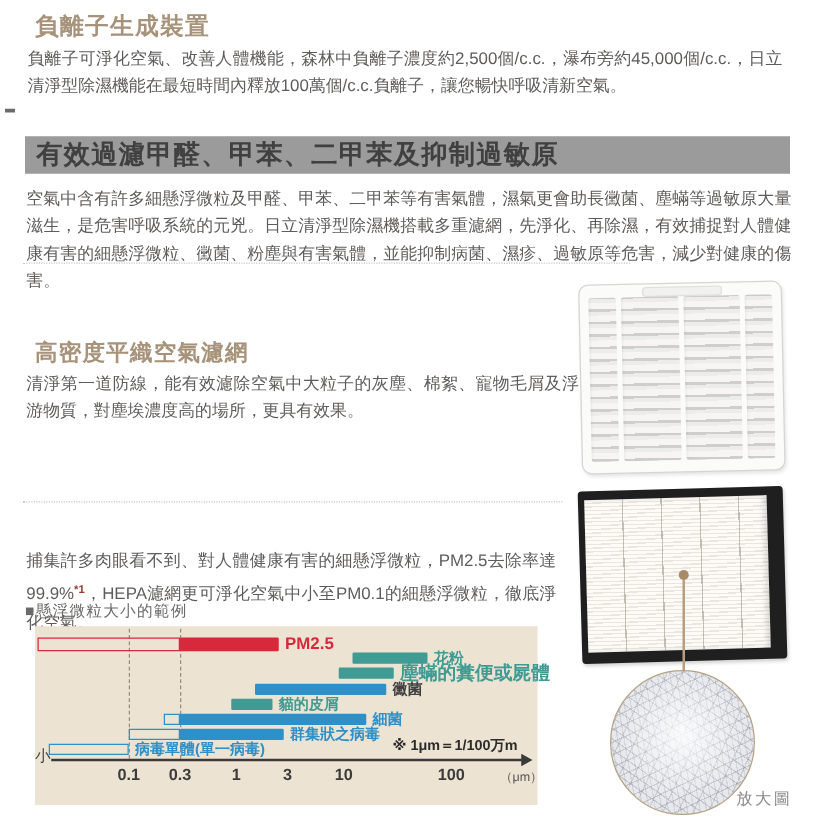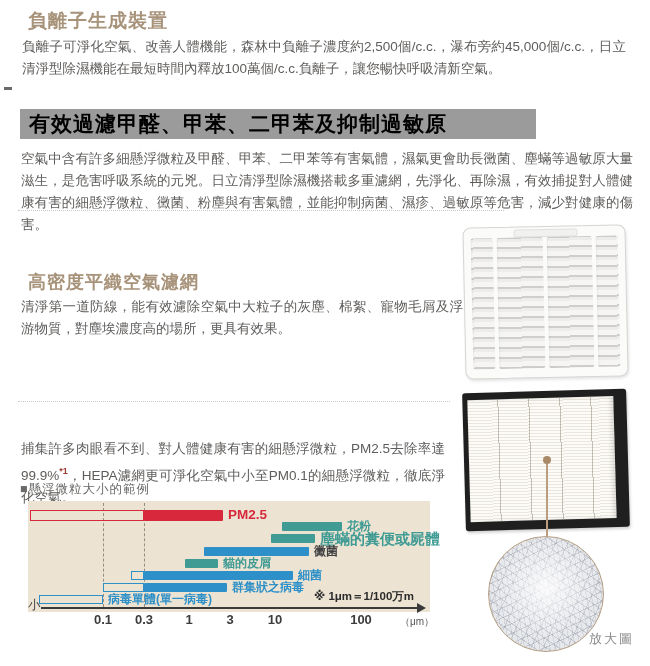--- a/index.html
+++ b/index.html
@@ -12,22 +12,22 @@
   .h1{left:28px;top:8px;font-size:19px;}
   .h2{left:28px;top:270px;font-size:18px;}
   .h3{left:28px;top:416px;font-size:19px;}
   .para{font-size:13.5px;line-height:22px;color:#5f5d5b;text-align:justify;}
   .p1{left:22px;top:36px;width:604px;}
   .p2{left:21px;top:148px;width:612px;}
   .p3{left:21px;top:296px;width:442px;}
   .p4{left:21px;top:438px;width:424px;}
   .sup{color:#9a3b2e;font-size:9px;vertical-align:super;font-weight:bold;}
   .banner{
-    left:20px;top:109px;width:516px;height:30px;background:#9b9b9b;
-    color:#000000;font-size:21px;font-weight:bold;line-height:30px;
+    left:20px;top:109px;width:612px;height:30px;background:#9b9b9b;
+    color:#404040;font-size:21px;font-weight:bold;line-height:30px;
     padding-left:9px;box-sizing:border-box;letter-spacing:1px;white-space:nowrap;overflow:hidden;
   }
   .edge-dash{left:4px;top:87px;width:8px;height:3px;background:#6b6b6b;}
   .dotted-sep{border-top:1px dotted #c9c9c9;height:0;}
   .sep1{left:18px;top:210px;width:486px;}
   .sep2{left:18px;top:401px;width:432px;}
 
   
   .prefilter{left:464px;top:226px;width:163px;height:152px;transform:rotate(-1.2deg);}
   .pf-frame{position:absolute;inset:0;background:#fbfbfa;border:1px solid #d6d5d3;border-radius:8px;
@@ -55,21 +55,21 @@
       repeating-linear-gradient(35deg,rgba(118,123,140,.28) 0 1px,transparent 1px 7px),
       repeating-linear-gradient(-25deg,rgba(100,105,122,.24) 0 1px,transparent 1px 9px),
       repeating-linear-gradient(80deg,rgba(130,135,152,.20) 0 1px,transparent 1px 5px),
       repeating-linear-gradient(-65deg,rgba(108,113,132,.22) 0 1px,transparent 1px 11px),
       #e7e8ec;}
   .magnify-label{left:589px;top:630px;font-size:13px;color:#8a8a8a;letter-spacing:2px;}
 
   
   .chart-label{left:20px;top:481px;font-size:12.5px;color:#6b6a68;letter-spacing:1px;}
   .chart{left:28px;top:501px;width:402px;height:128px;}
-  .chart-panel{position:absolute;left:0;top:0;width:402px;height:111px;background:#ece3d2;}
+  .chart-panel{position:absolute;left:0;top:0;width:402px;height:143px;background:#ece3d2;}
   .dashline{position:absolute;top:2px;height:104px;width:0;border-left:1px dashed #948e82;}
   .bar{position:absolute;}
   .bar.solid{border-radius:1px;}
   .bar.hollow{border:1px solid;background:transparent;box-sizing:border-box;}
   .bar-label{position:absolute;font-weight:bold;white-space:nowrap;line-height:13px;}
   .axis-min{position:absolute;left:0;top:96px;font-size:12.5px;color:#3f3f3f;}
   .axis-line{position:absolute;left:13px;top:106px;width:378px;height:1.5px;background:#3a3a3a;}
   .axis-arrow{position:absolute;left:389px;top:102px;width:0;height:0;
     border-top:5px solid transparent;border-bottom:5px solid transparent;border-left:9px solid #3a3a3a;}
   .tick{position:absolute;top:111px;transform:translateX(-50%);font-size:13px;font-weight:600;color:#3c3c3c;}

